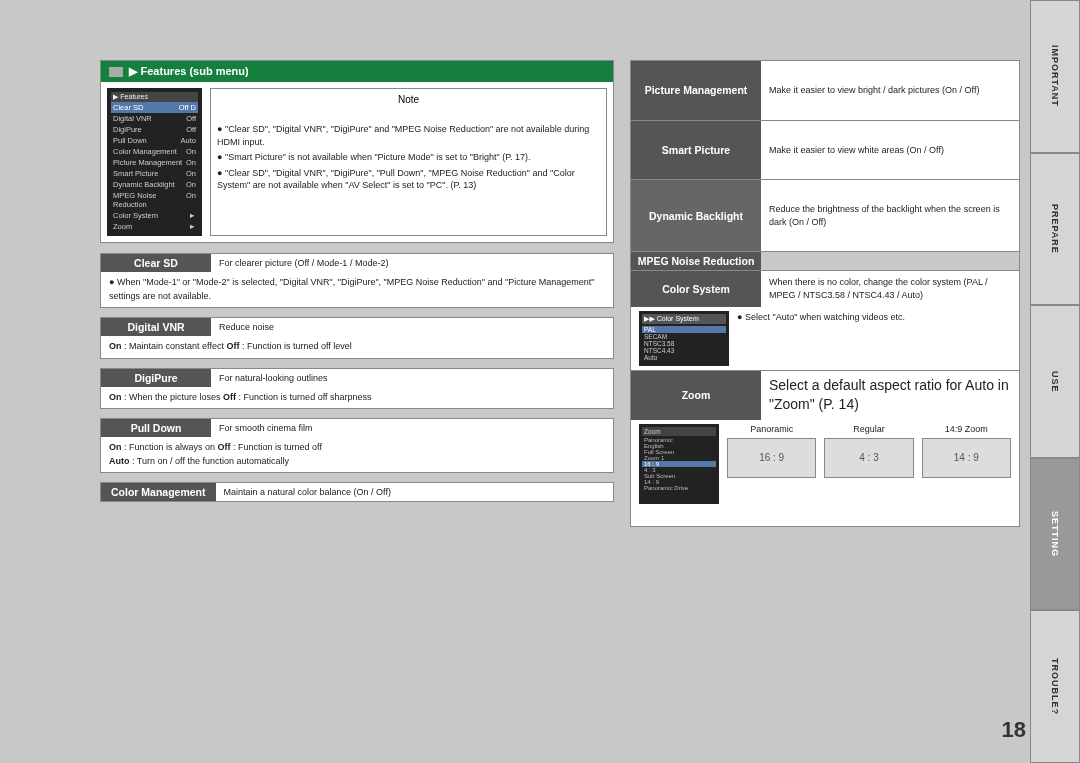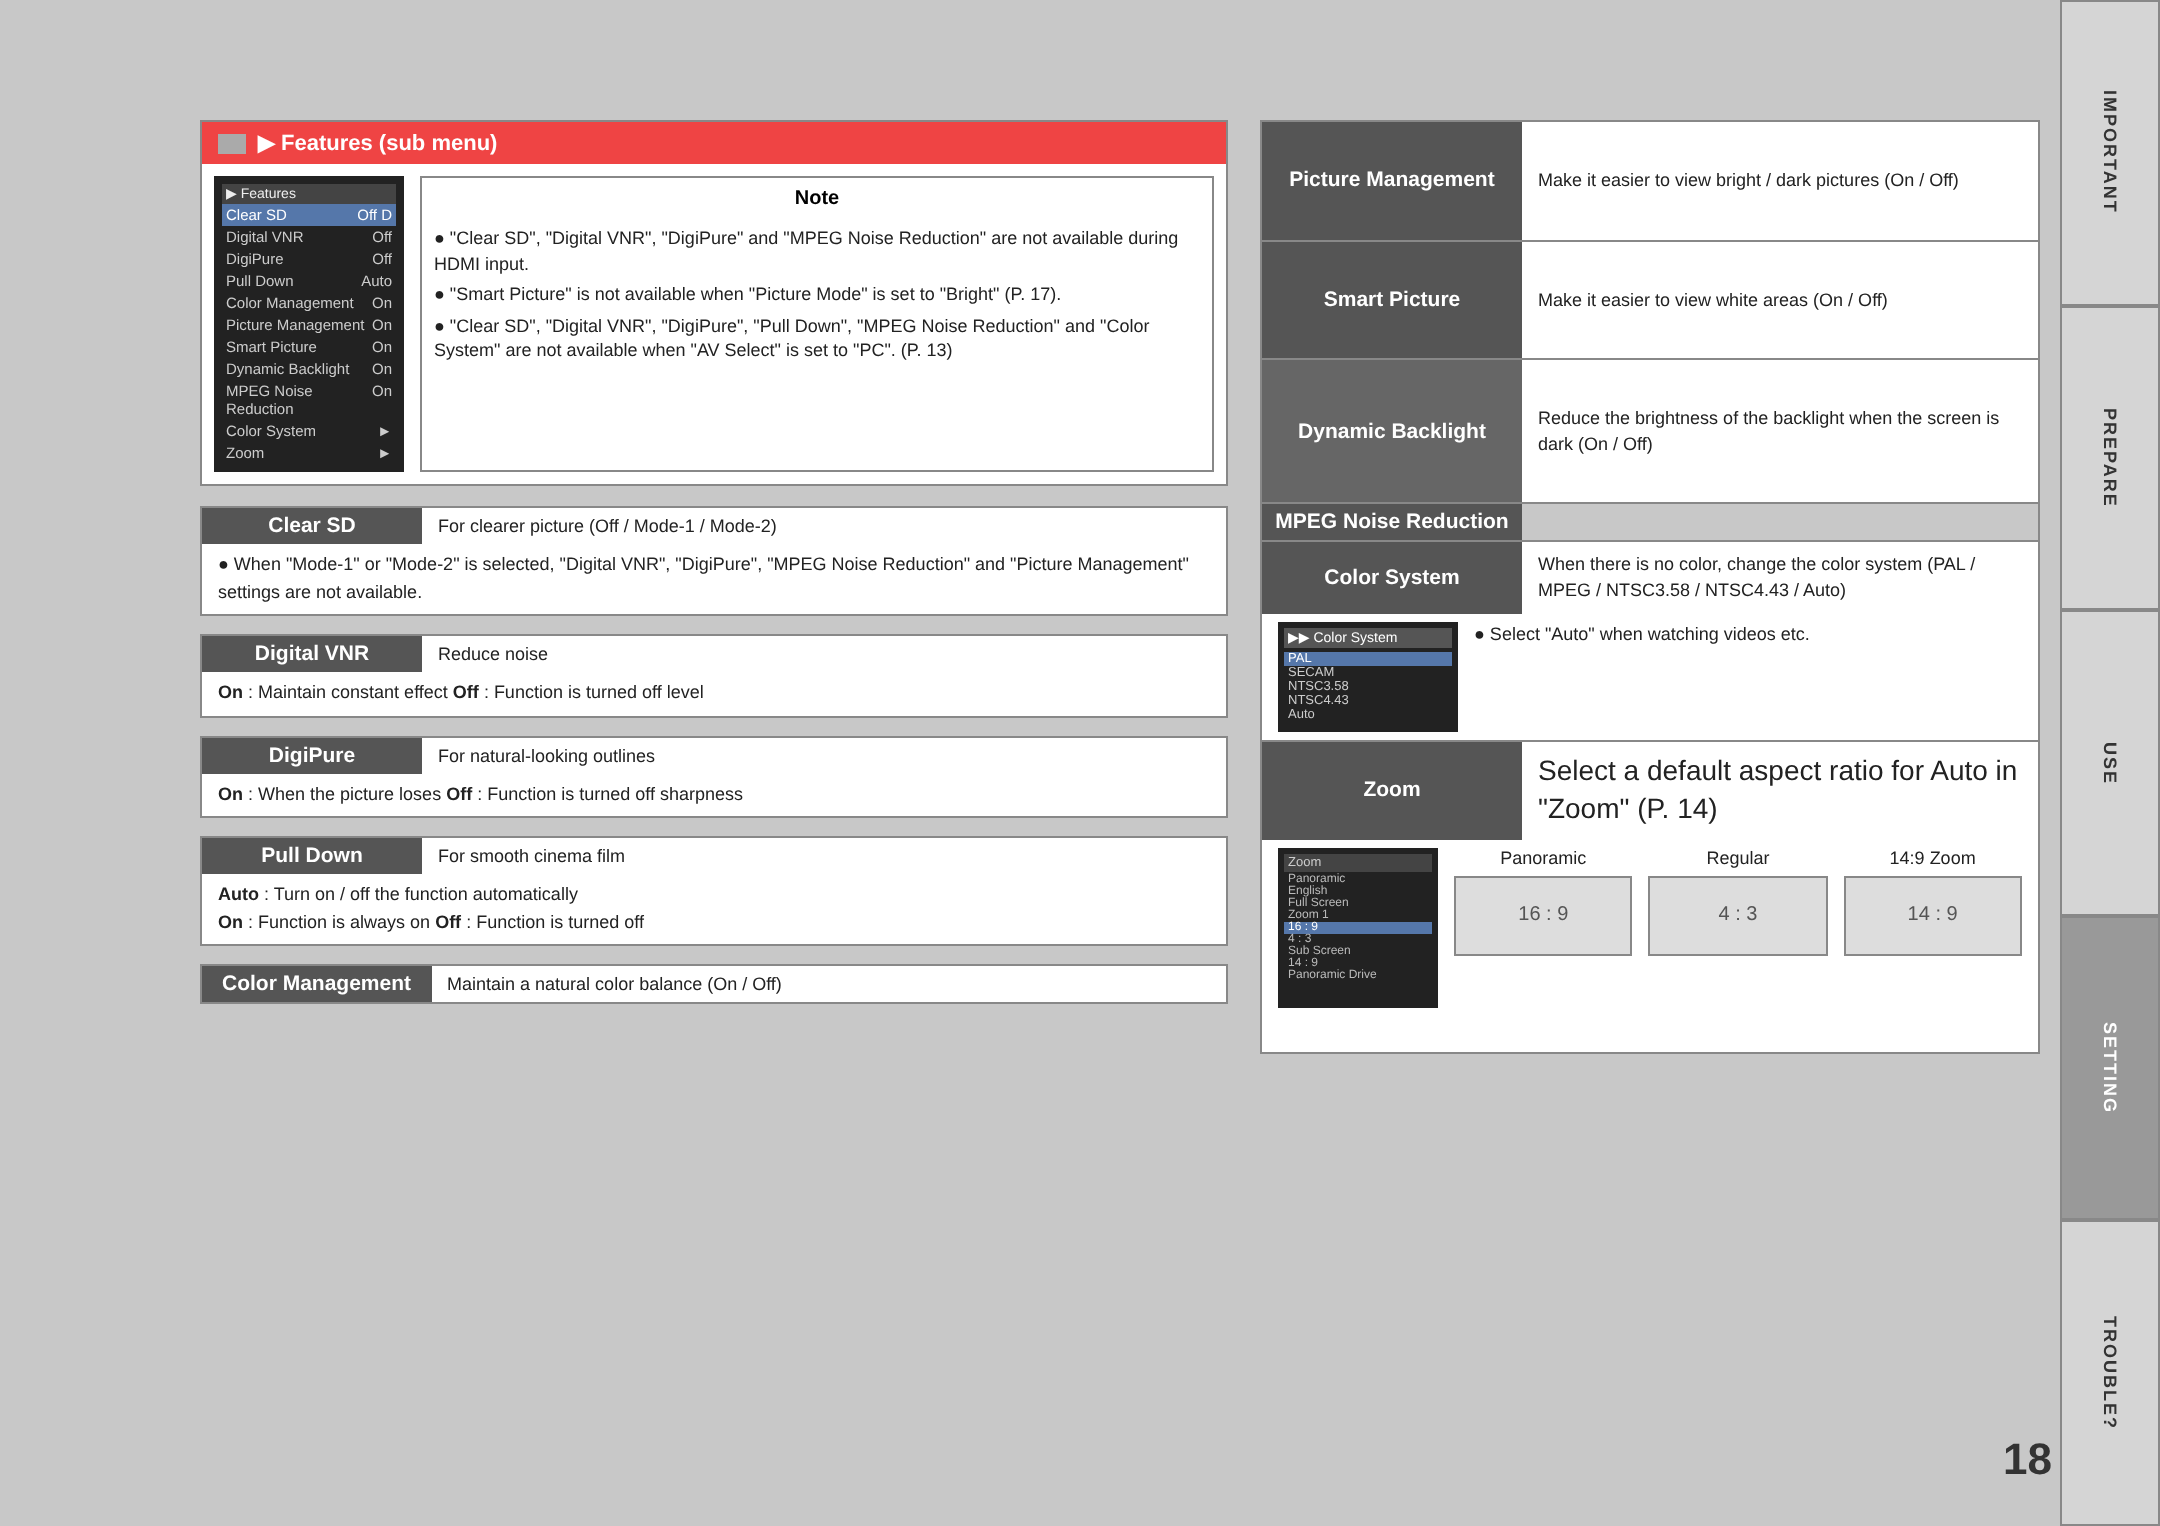--- a/index.html
+++ b/index.html
@@ -37,21 +37,21 @@
       gap: 10px;
     }
 
     .features-box {
       background: white;
       border: 1px solid #888;
       padding: 0;
     }
 
     .features-title {
-      background: #ef4444;
+      background: #15803d;
       color: white;
       padding: 4px 8px;
       font-size: 11px;
       font-weight: bold;
       display: flex;
       align-items: center;
       gap: 6px;
     }
 
     .features-title-icon {
@@ -91,22 +91,22 @@
     .note-box {
       border: 1px solid #888;
       padding: 5px 6px;
       flex: 1;
       background: white;
     }
 
     .note-title {
       text-align: center;
       font-size: 10px;
-      font-weight: bold;
-      margin-bottom: 8px;
+      font-weight: normal;
+      margin-bottom: 18px;
     }
 
     .note-text {
       font-size: 9px;
       line-height: 1.4;
       color: #222;
     }
 
     .note-text p {
       margin-bottom: 3px;
@@ -537,28 +537,28 @@
       </div>
     </div>
 
     <div class="section-block">
       <div class="section-header-row">
         <div class="sh-title">Pull Down</div>
         <div class="sh-desc">For smooth cinema film</div>
       </div>
       <div class="section-body">
         <div>
-          <span class="auto-label">Auto</span>
-          <span> : Turn on / off the function automatically</span>
-        </div>
-        <div>
           <span class="on-label">On</span>
           <span> : Function is always on  </span>
           <span class="off-label">Off</span>
           <span> : Function is turned off</span>
+        </div>
+        <div>
+          <span class="auto-label">Auto</span>
+          <span> : Turn on / off the function automatically</span>
         </div>
       </div>
     </div>
 
     <div class="section-block">
       <div class="section-header-row">
         <div class="sh-title">Color Management</div>
         <div class="sh-desc">Maintain a natural color balance (On / Off)</div>
       </div>
     </div>

